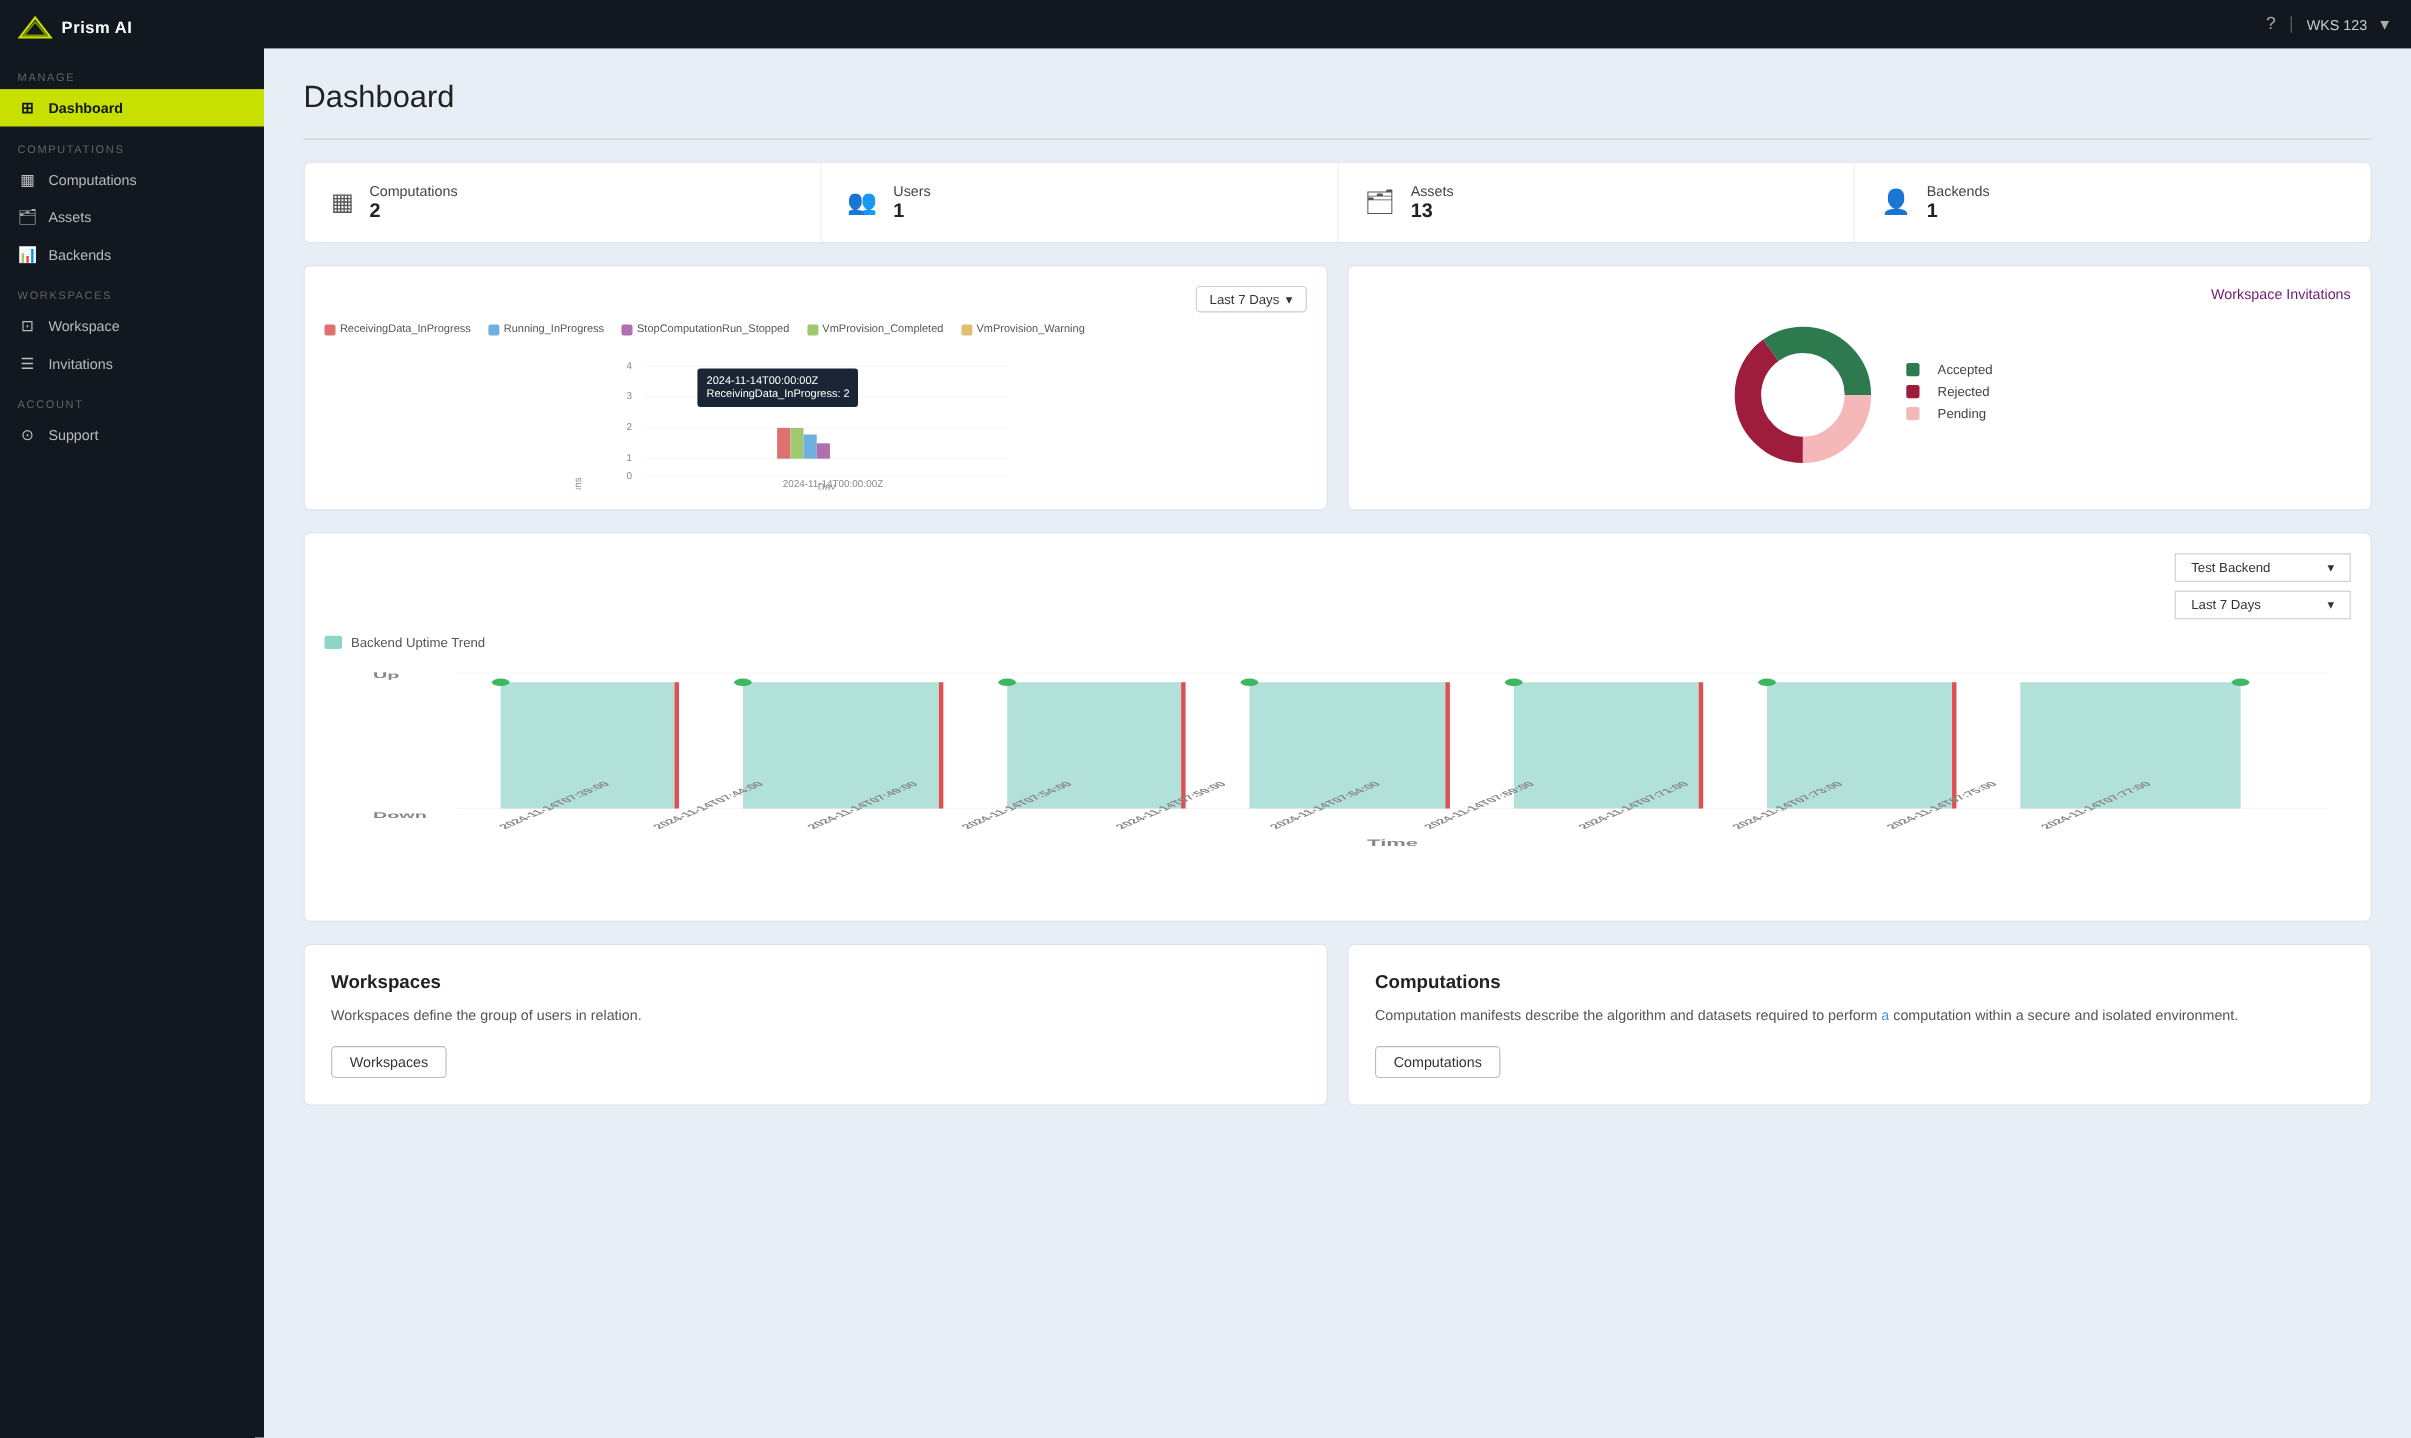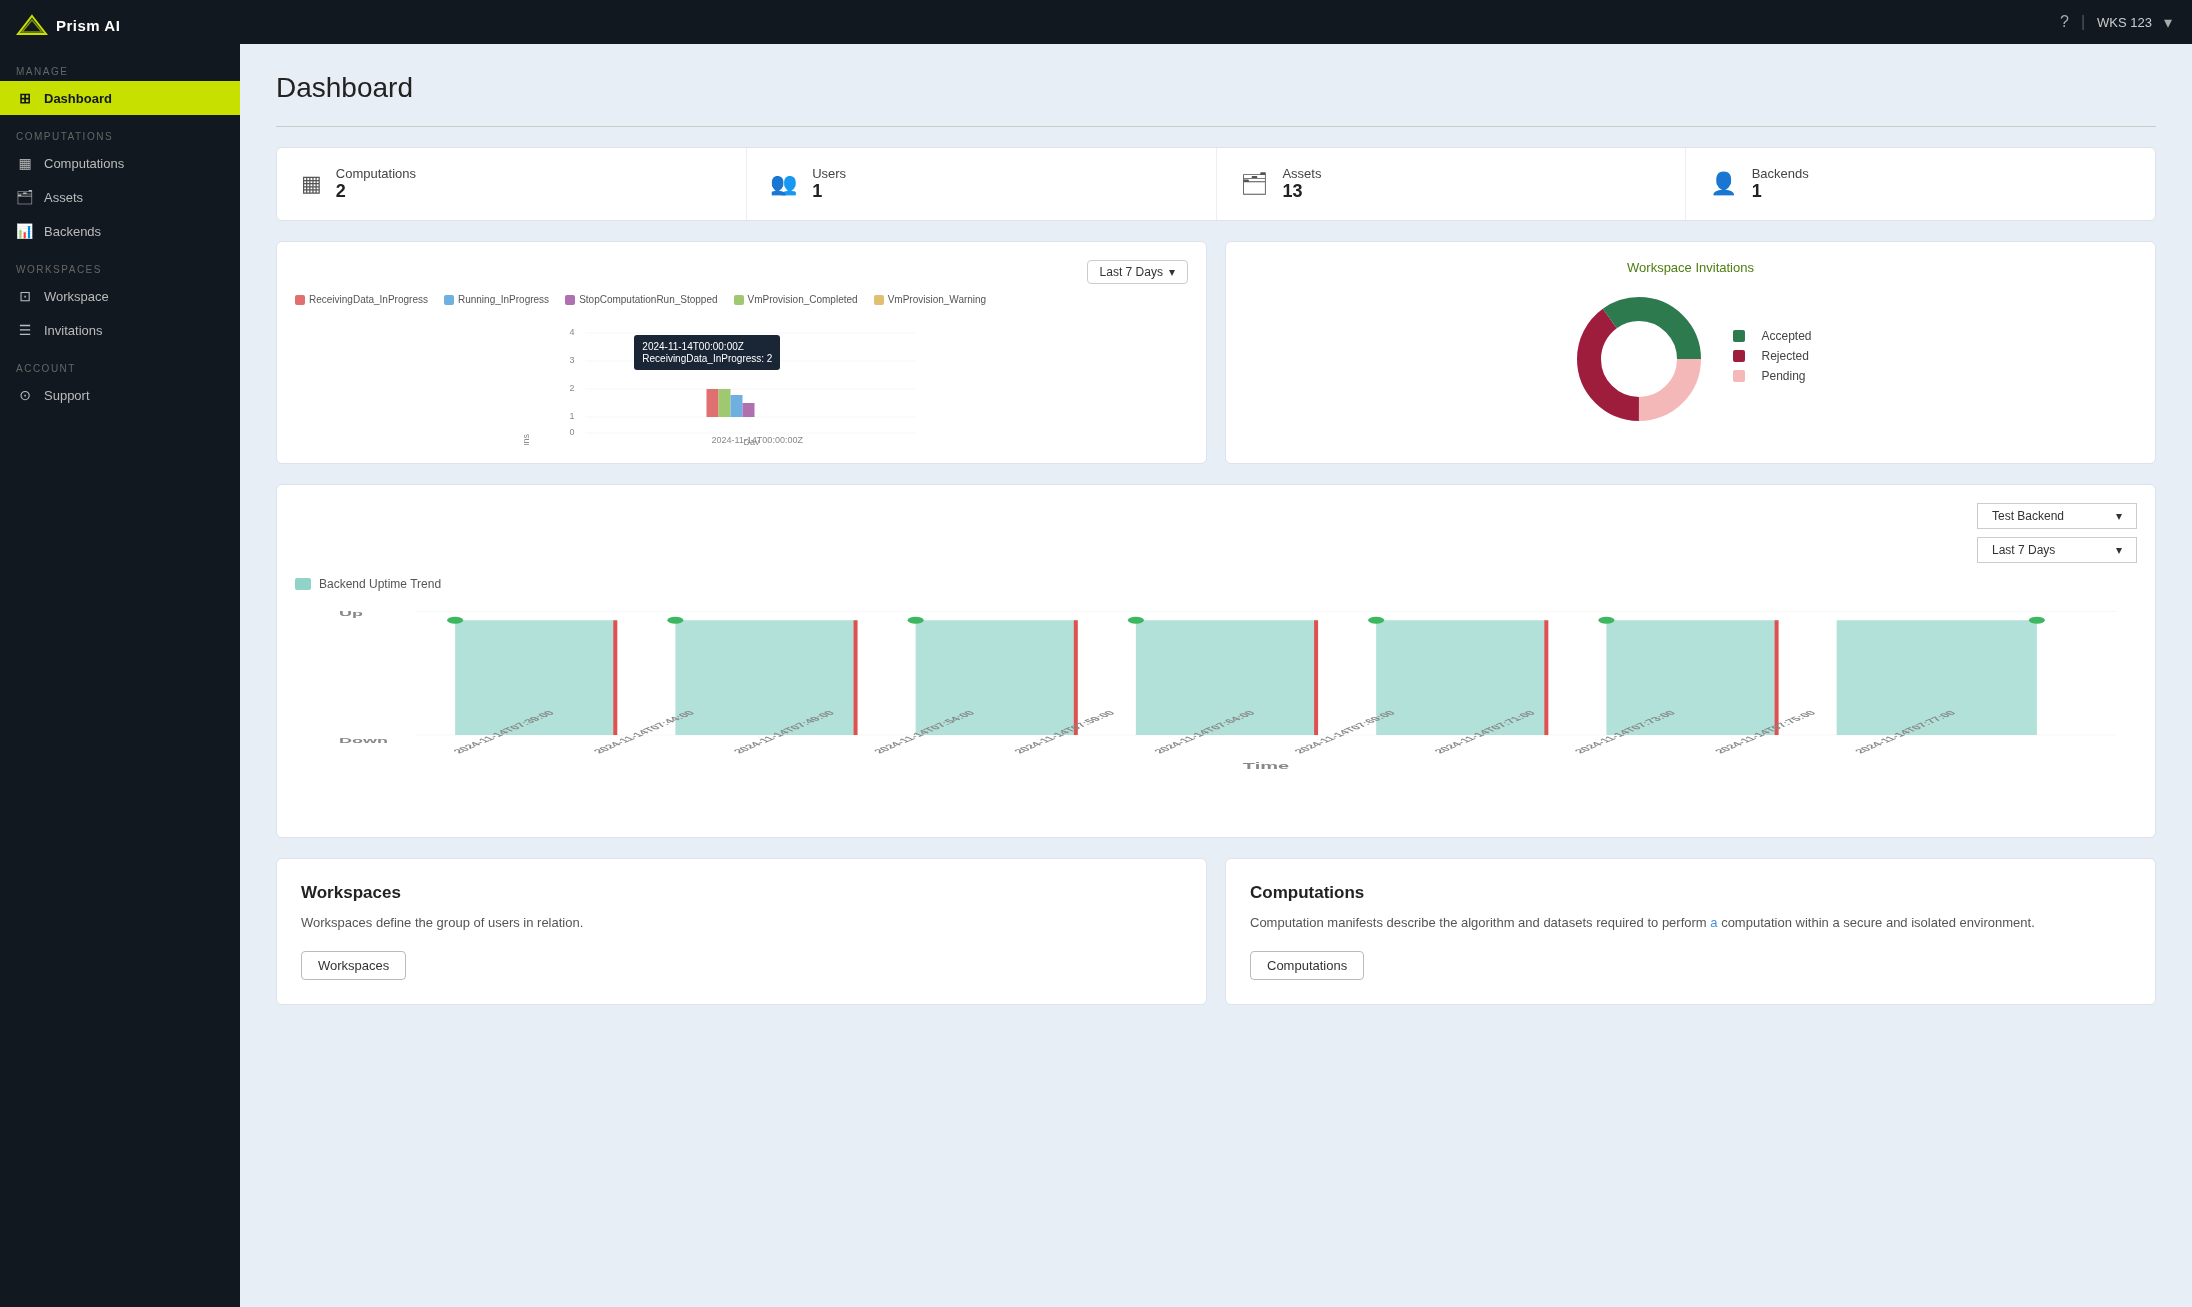--- a/index.html
+++ b/index.html
@@ -163,23 +163,23 @@
 
     .bar-chart-container {
       position: relative;
       height: 130px;
       margin-top: 10px;
     }
     .bar-chart-svg { width: 100%; height: 100%; }
 
     
     .donut-title {
-      text-align: center;
+      text-align: right;
       font-size: 13px;
-      color: #4d7c0f;
+      color: #701a75;
       margin-bottom: 14px;
     }
     .donut-area {
       display: flex;
       align-items: center;
       justify-content: center;
       gap: 24px;
     }
     .donut-legend { font-size: 12px; color: #444; }
     .donut-legend-item { display: flex; align-items: center; gap: 16px; margin-bottom: 6px; }

